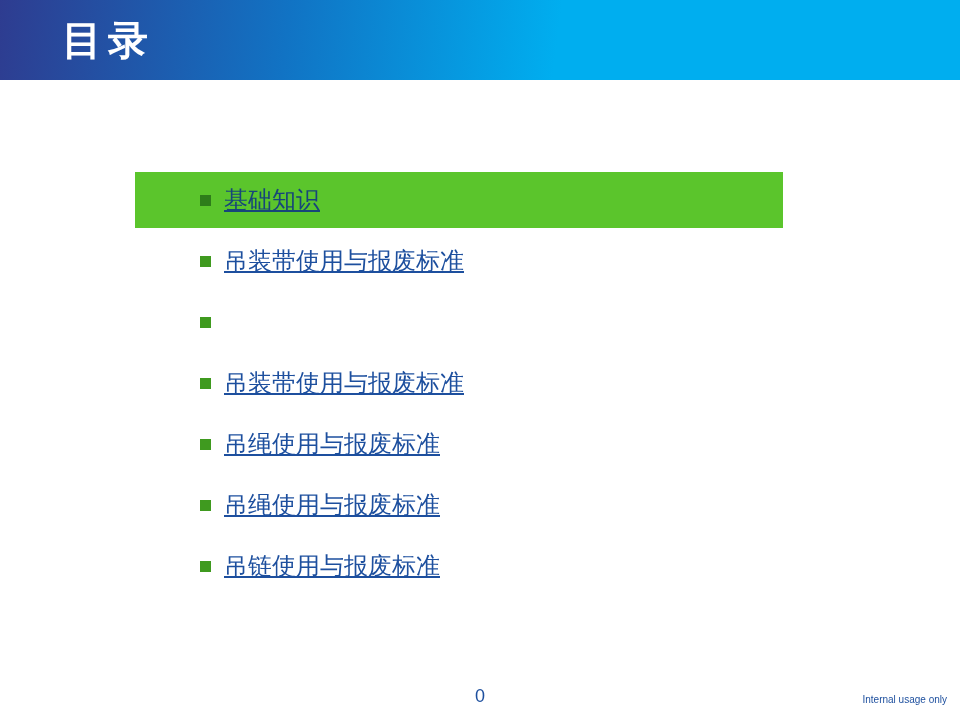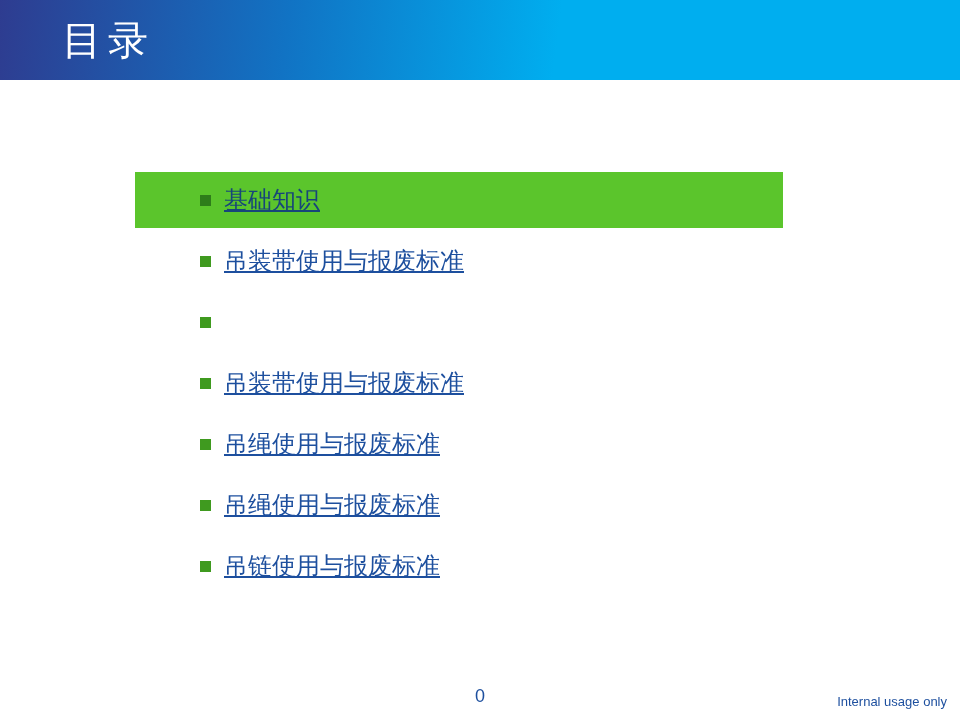--- a/index.html
+++ b/index.html
@@ -37,21 +37,21 @@
       var(--header_gradient_end) 100%);
   }
   .page-title {
     position: absolute;
     left: 62px;
     top: 17px;
     color: #ffffff;
     font-size: 40px;
     line-height: 46px;
     letter-spacing: 6px;
-    font-weight: 400;
+    font-weight: 700;
   }
   .toc-list {
     position: absolute;
     left: 135px;
     top: 172px;
     width: 648px;
   }
   .toc-item {
     height: 56px;
     margin-bottom: 5px;
@@ -86,21 +86,21 @@
     width: 960px;
     top: 686px;
     text-align: center;
     font-size: 18px;
     color: var(--item_text_blue);
   }
   .footer-note {
     position: absolute;
     right: 13px;
     top: 694px;
-    font-size: 13px;
+    font-size: 10px;
     color: var(--item_text_blue);
   }
 </style>
 </head>
 <body>
 
 <div class="slide-header">
   <div class="page-title">目录</div>
 </div>
 

